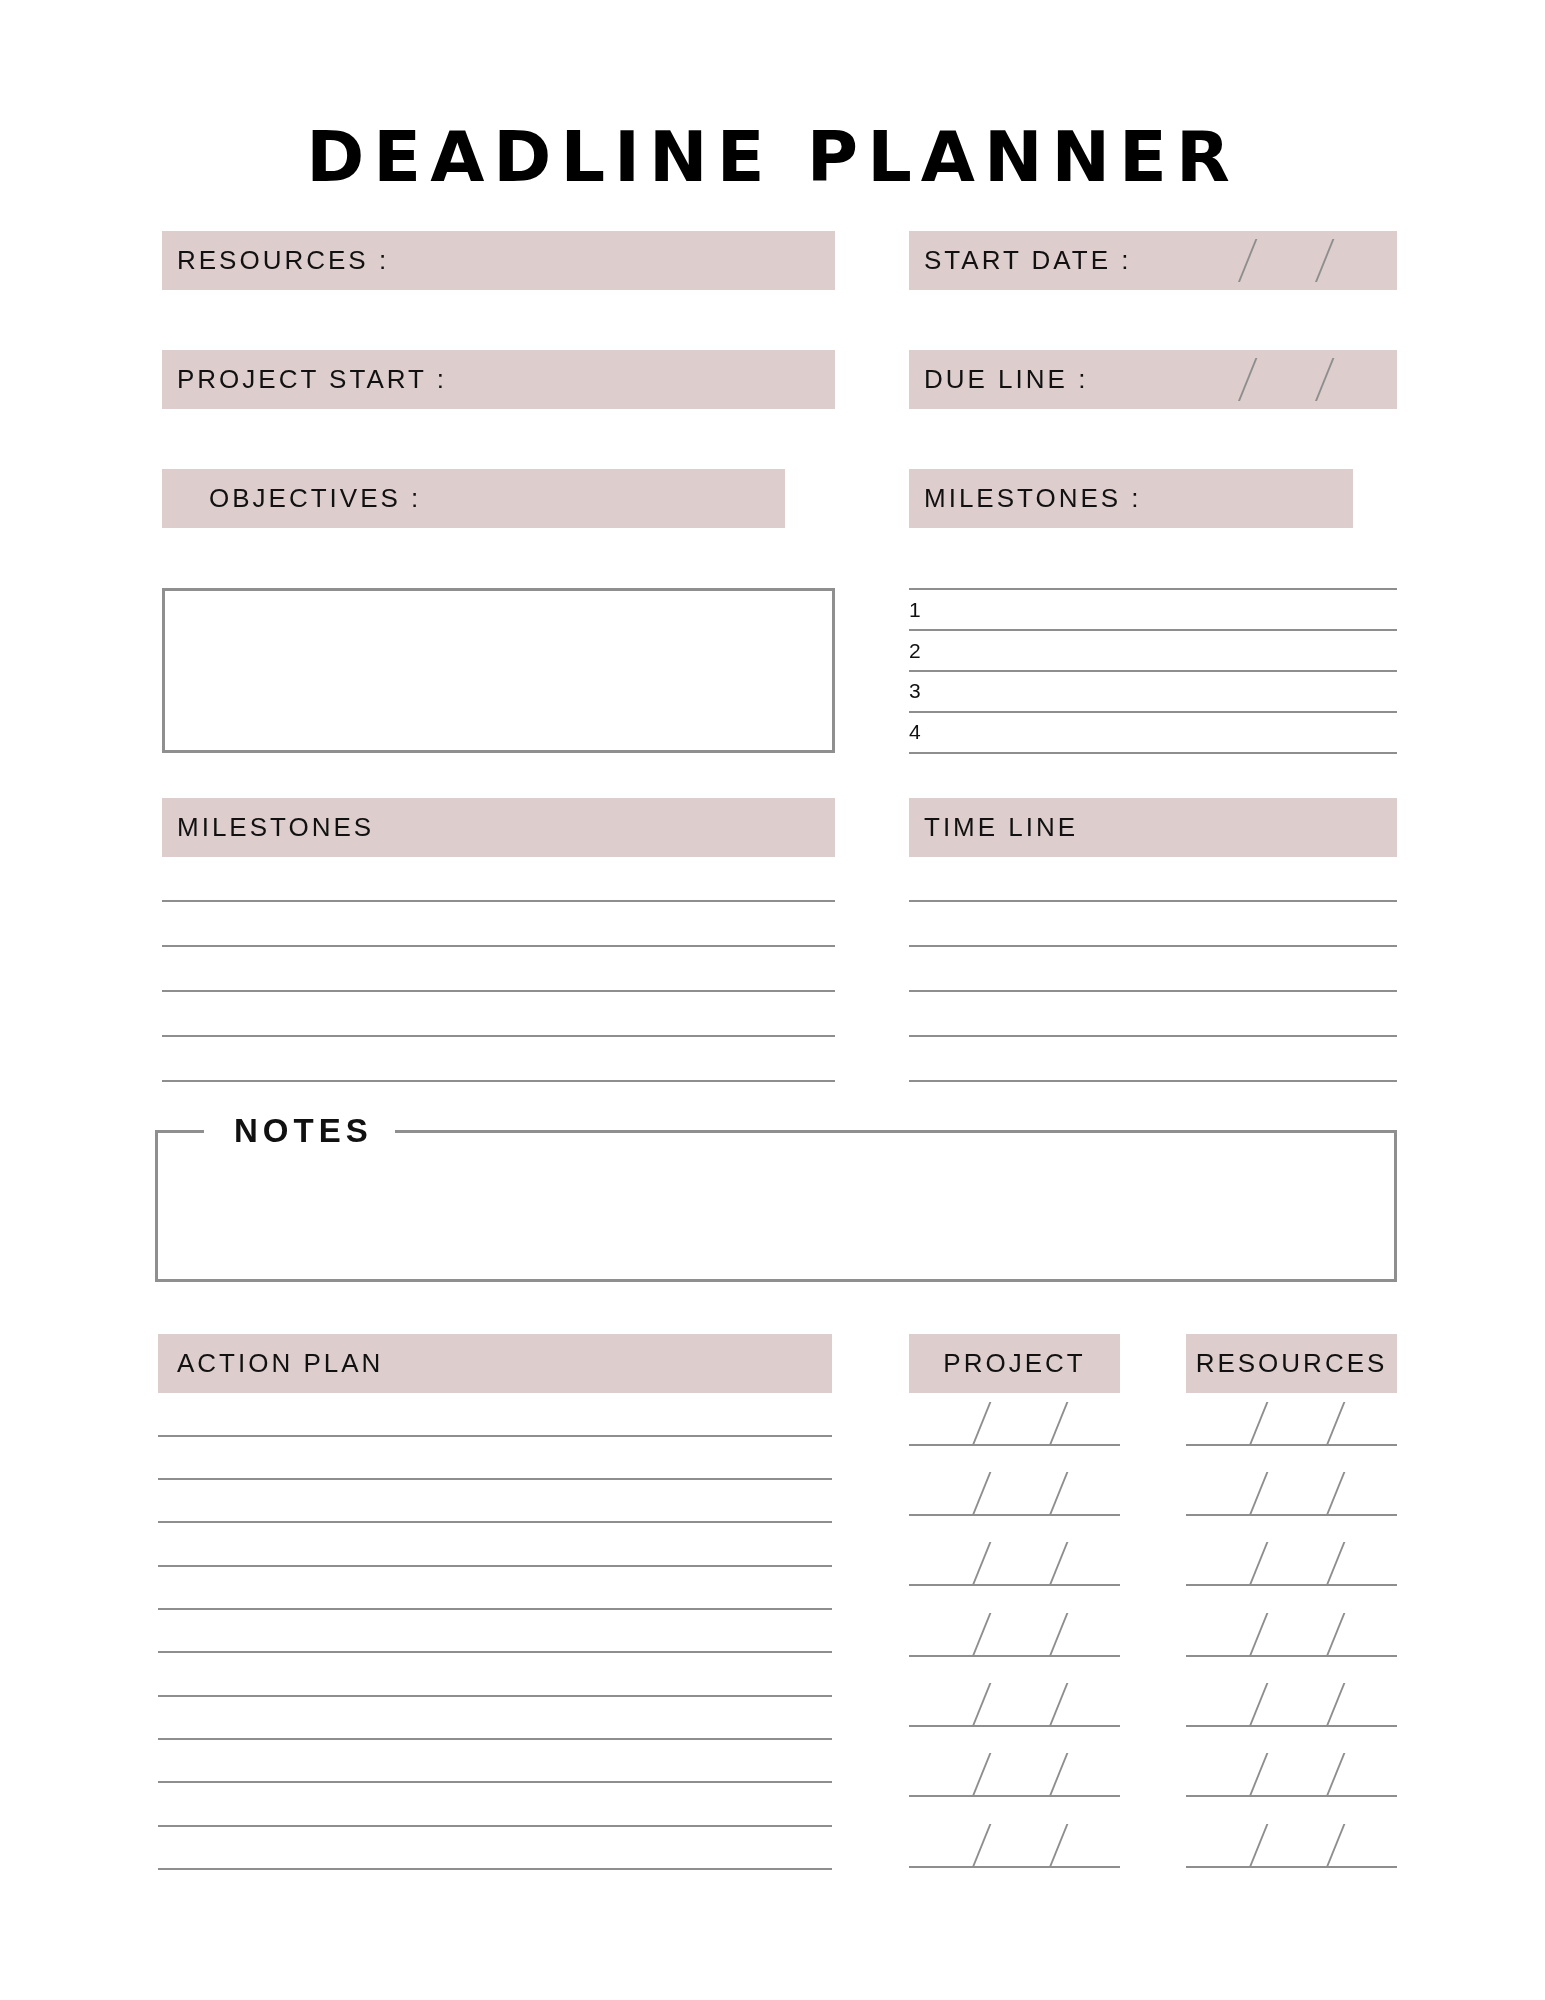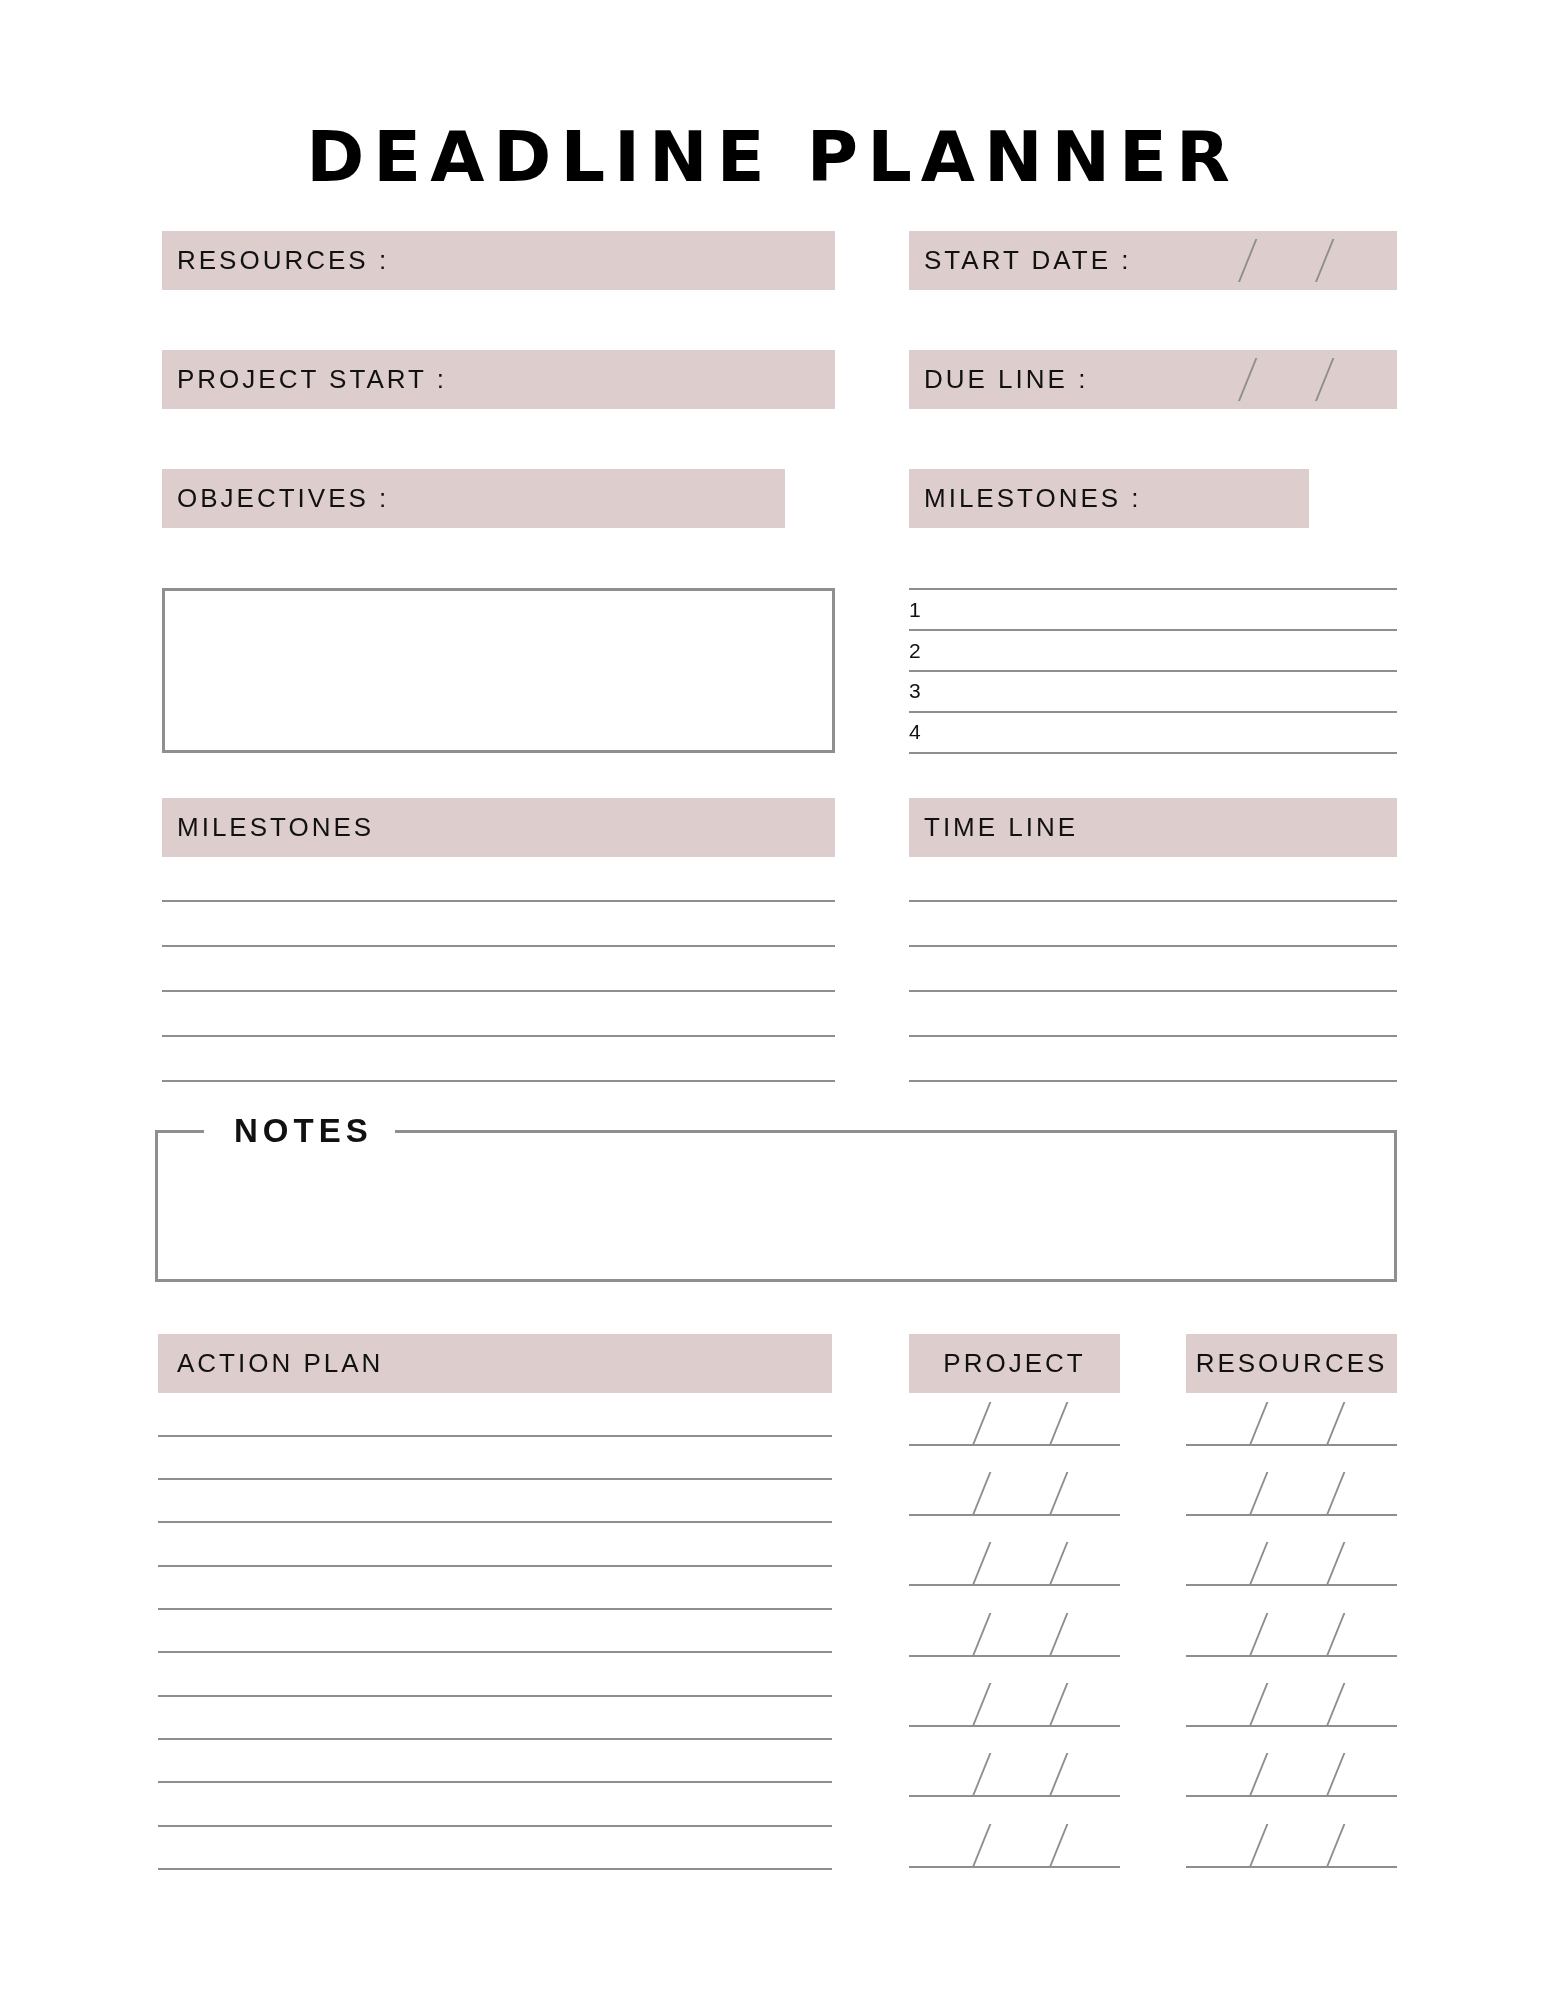--- a/index.html
+++ b/index.html
@@ -32,38 +32,38 @@
 <body>
 
 <div class="title">DEADLINE PLANNER</div>
 
 <div class="bar" style="left:162px; top:231px; width:673px;">
   <span class="lbl">RESOURCES :</span>
 </div>
 <div class="bar" style="left:162px; top:350px; width:673px;">
   <span class="lbl">PROJECT START :</span>
 </div>
-<div class="bar" style="left:162px; top:469px; width:623px;">
+<div class="bar" style="left:162px; top:469px; width:623px;padding-left:32px;">
   <span class="lbl">OBJECTIVES :</span>
 </div>
 <div class="box" style="left:162px; top:588px; width:673px; height:165px;"></div>
 
 <div class="bar" style="left:909px; top:231px; width:488px;">
   <span class="lbl">START DATE :</span>
 </div>
 <div class="slash" style="left:1238px; top:239px;"></div>
 <div class="slash" style="left:1315px; top:239px;"></div>
 
 <div class="bar" style="left:909px; top:350px; width:488px;">
   <span class="lbl">DUE LINE :</span>
 </div>
 <div class="slash" style="left:1238px; top:358px;"></div>
 <div class="slash" style="left:1315px; top:358px;"></div>
 
-<div class="bar" style="left:909px; top:469px; width:400px;">
+<div class="bar" style="left:909px; top:469px; width:444px;">
   <span class="lbl">MILESTONES :</span>
 </div>
 
 <div class="hline" style="left:909px; top:588px; width:488px;"></div>
 <span class="ms-num" style="left:909px; top:598px;">1</span>
 <div class="hline" style="left:909px; top:629px; width:488px;"></div>
 <span class="ms-num" style="left:909px; top:639px;">2</span>
 <div class="hline" style="left:909px; top:670px; width:488px;"></div>
 <span class="ms-num" style="left:909px; top:679px;">3</span>
 <div class="hline" style="left:909px; top:711px; width:488px;"></div>

